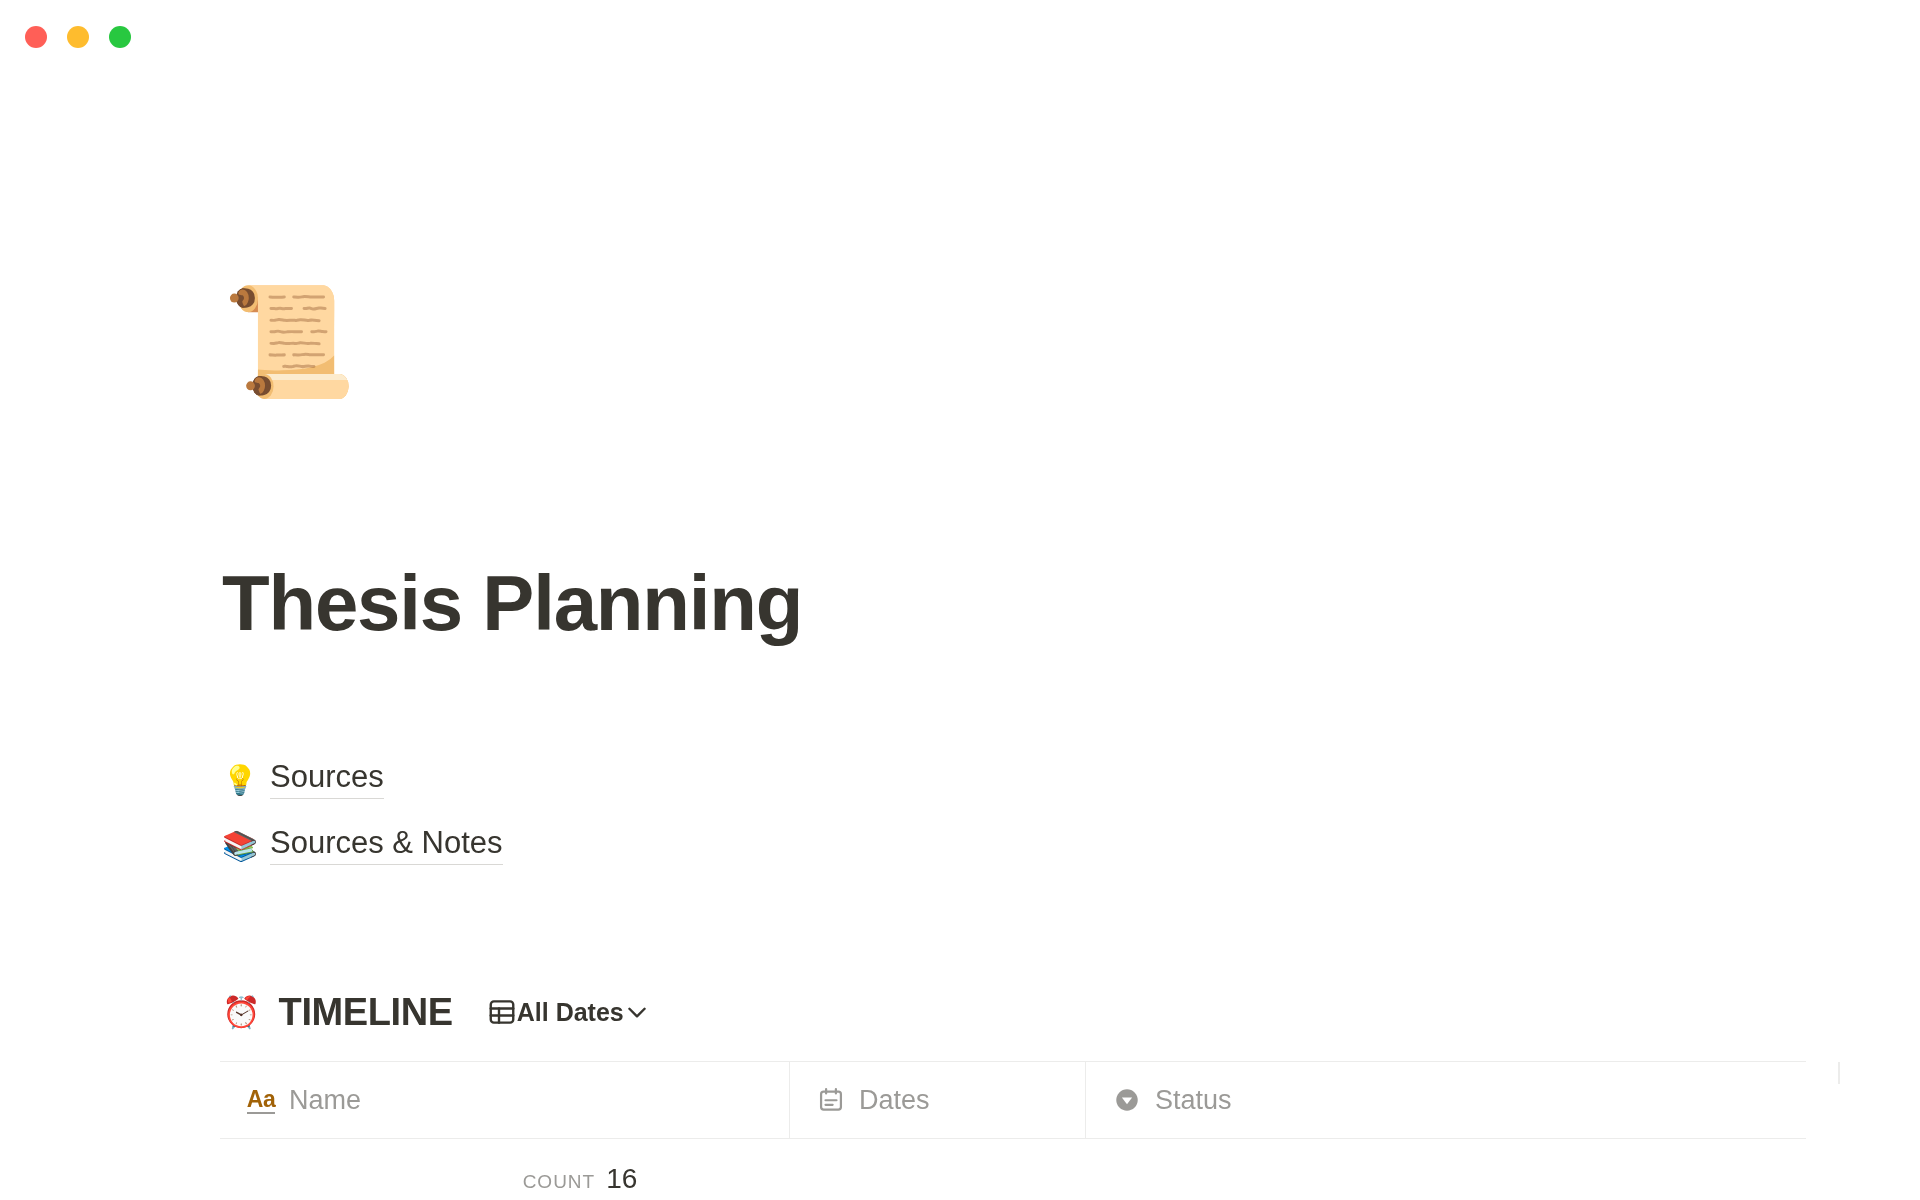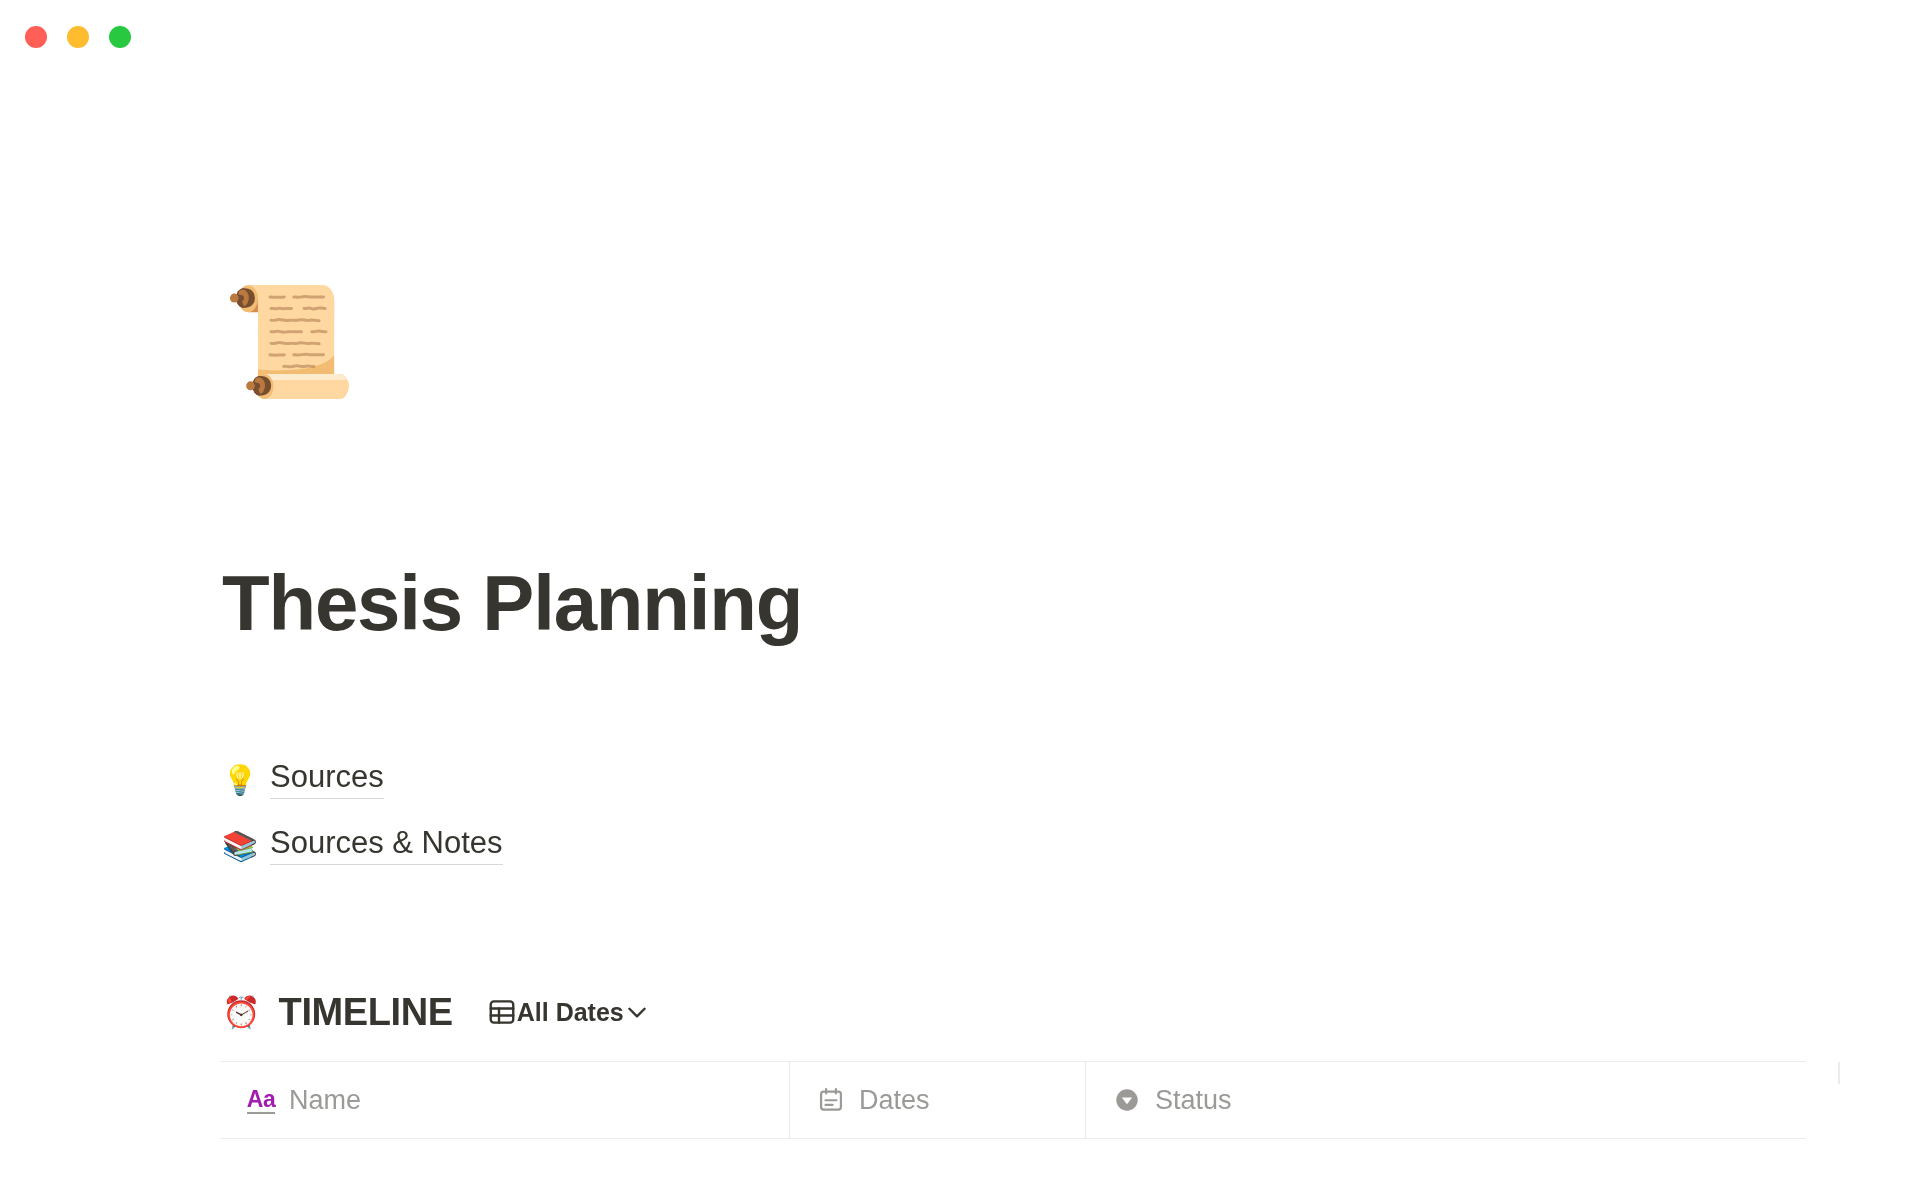--- a/index.html
+++ b/index.html
@@ -182,21 +182,21 @@
     width: 30px;
     height: 30px;
     display: flex;
     align-items: center;
     justify-content: center;
     flex: 0 0 auto;
   }
   .aa-icon {
     font-size: 23px;
     font-weight: 600;
-    color: #a21caf;
+    color: #a16207;
     border-bottom: 2.2px solid #9b9a97;
     line-height: 1.15;
     letter-spacing: -0.5px;
   }
   .trailing-divider {
     position: absolute;
     left: 1838px;
     top: 1062px;
     width: 1.5px;
     height: 22px;
@@ -311,14 +311,18 @@
         </span>
         <span class="col-label">Status</span>
       </div>
 
 
     </div>
   </div>
 
   <div class="trailing-divider"></div>
 
+  <div class="db-count">
+    <span class="count-label">COUNT</span>
+    <span class="count-value">16</span>
+  </div>
 
 </div>
 
 </body></html>

